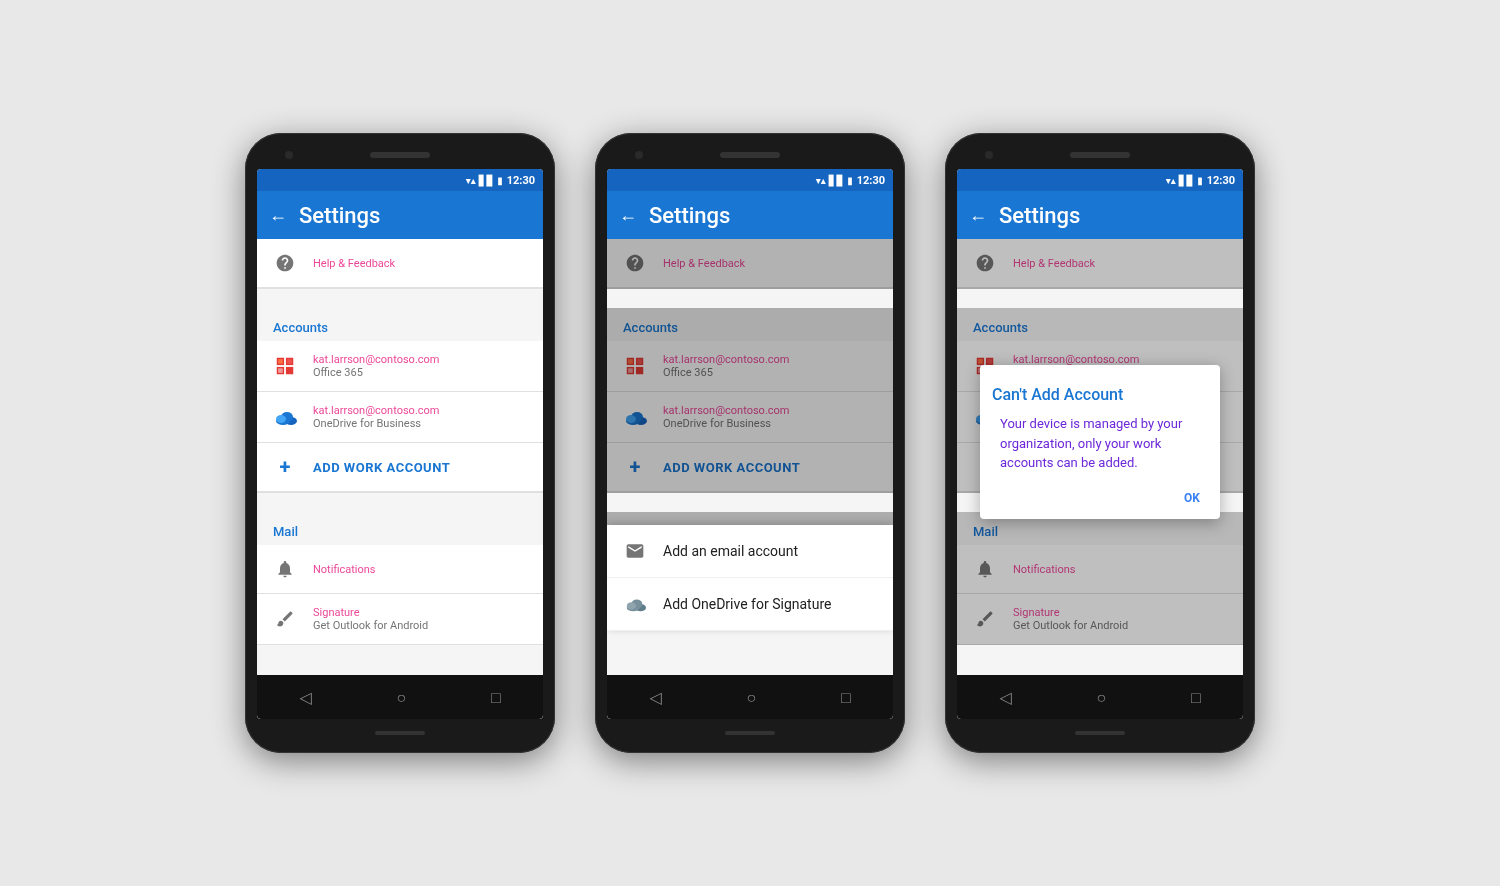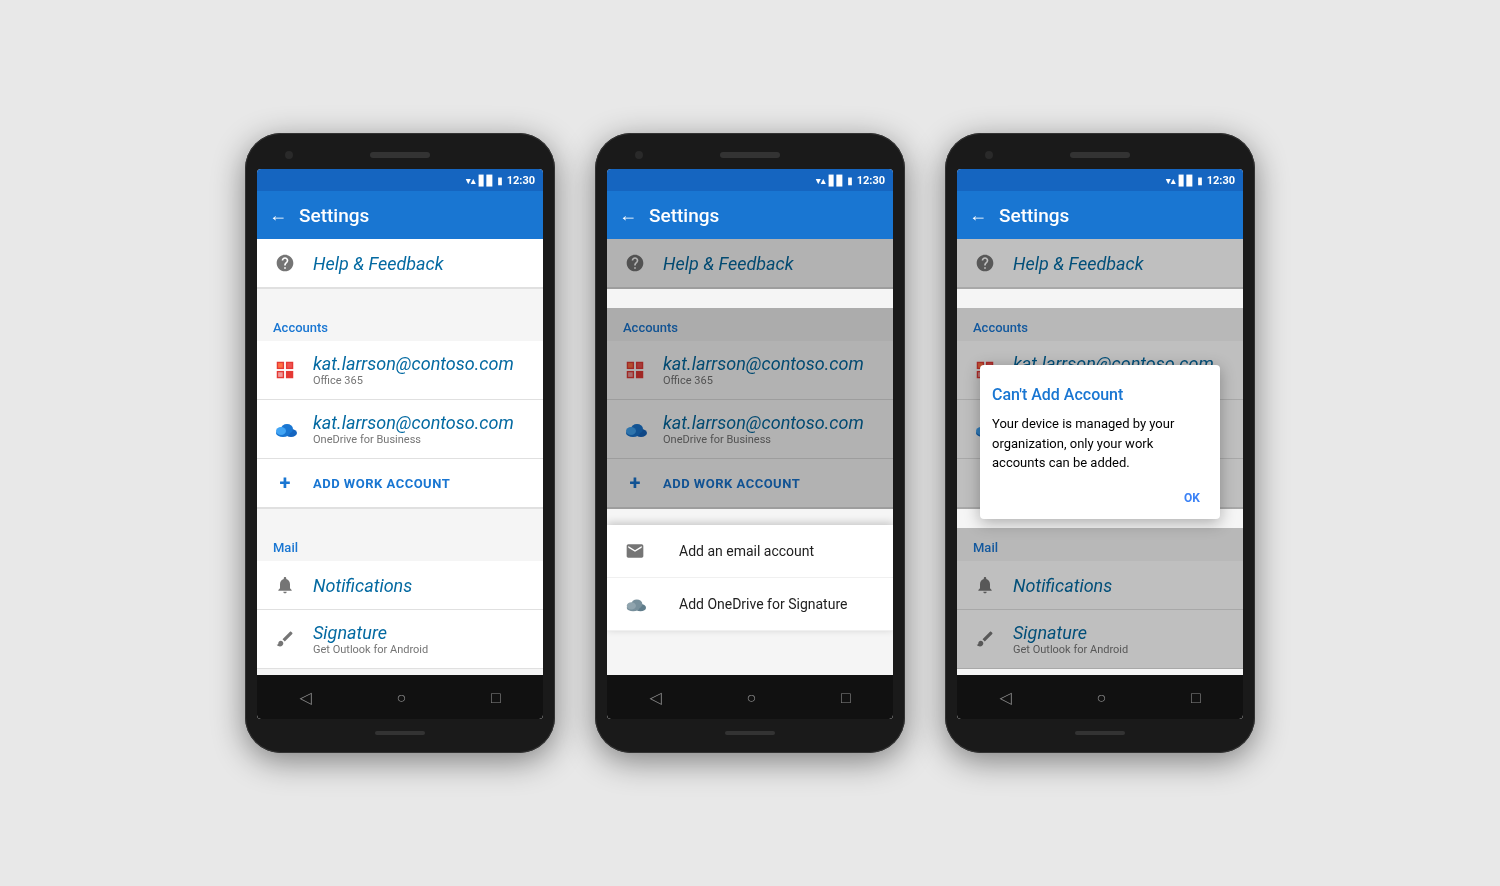--- a/index.html
+++ b/index.html
@@ -105,21 +105,21 @@
     }
 
     .app-bar-back {
       color: white;
       font-size: 18px;
       cursor: pointer;
     }
 
     .app-bar-title {
       color: white;
-      font-size: 19px;
+      font-size: 22px;
       font-weight: 500;
     }
 
     
     .screen-content {
       flex: 1;
       background: #f5f5f5;
       overflow: hidden;
     }
 
@@ -135,23 +135,22 @@
     .settings-item-icon {
       width: 24px;
       height: 24px;
       display: flex;
       align-items: center;
       justify-content: center;
       flex-shrink: 0;
     }
 
     .settings-item-text {
-      font-size: 18px;
-      color: #0369a1;
-      font-style: italic;
+      font-size: 11px;
+      color: #ec4899;
     }
 
     .settings-item-subtext {
       font-size: 11px;
       color: #757575;
     }
 
     .section-header {
       padding: 12px 16px 6px;
       font-size: 13px;
@@ -224,21 +223,21 @@
       right: 0;
       background: white;
       box-shadow: 0 -2px 8px rgba(0,0,0,0.2);
       z-index: 10;
     }
 
     .dropdown-item {
       display: flex;
       align-items: center;
       padding: 14px 16px;
-      gap: 32px;
+      gap: 16px;
       border-bottom: 1px solid #f0f0f0;
     }
 
     .dropdown-item-text {
       font-size: 14px;
       color: #212121;
     }
 
     
     .dialog {
@@ -256,23 +255,24 @@
 
     .dialog-title {
       font-size: 16px;
       color: #1976d2;
       font-weight: 500;
       margin-bottom: 10px;
     }
 
     .dialog-body {
       font-size: 13px;
-      color: #000000;
+      color: #6d28d9;
       line-height: 1.5;
       margin-bottom: 14px;
+      margin-left: 8px;
     }
 
     .dialog-actions {
       display: flex;
       justify-content: flex-end;
     }
 
     .dialog-ok {
       color: #3b82f6;
       font-size: 12px;

